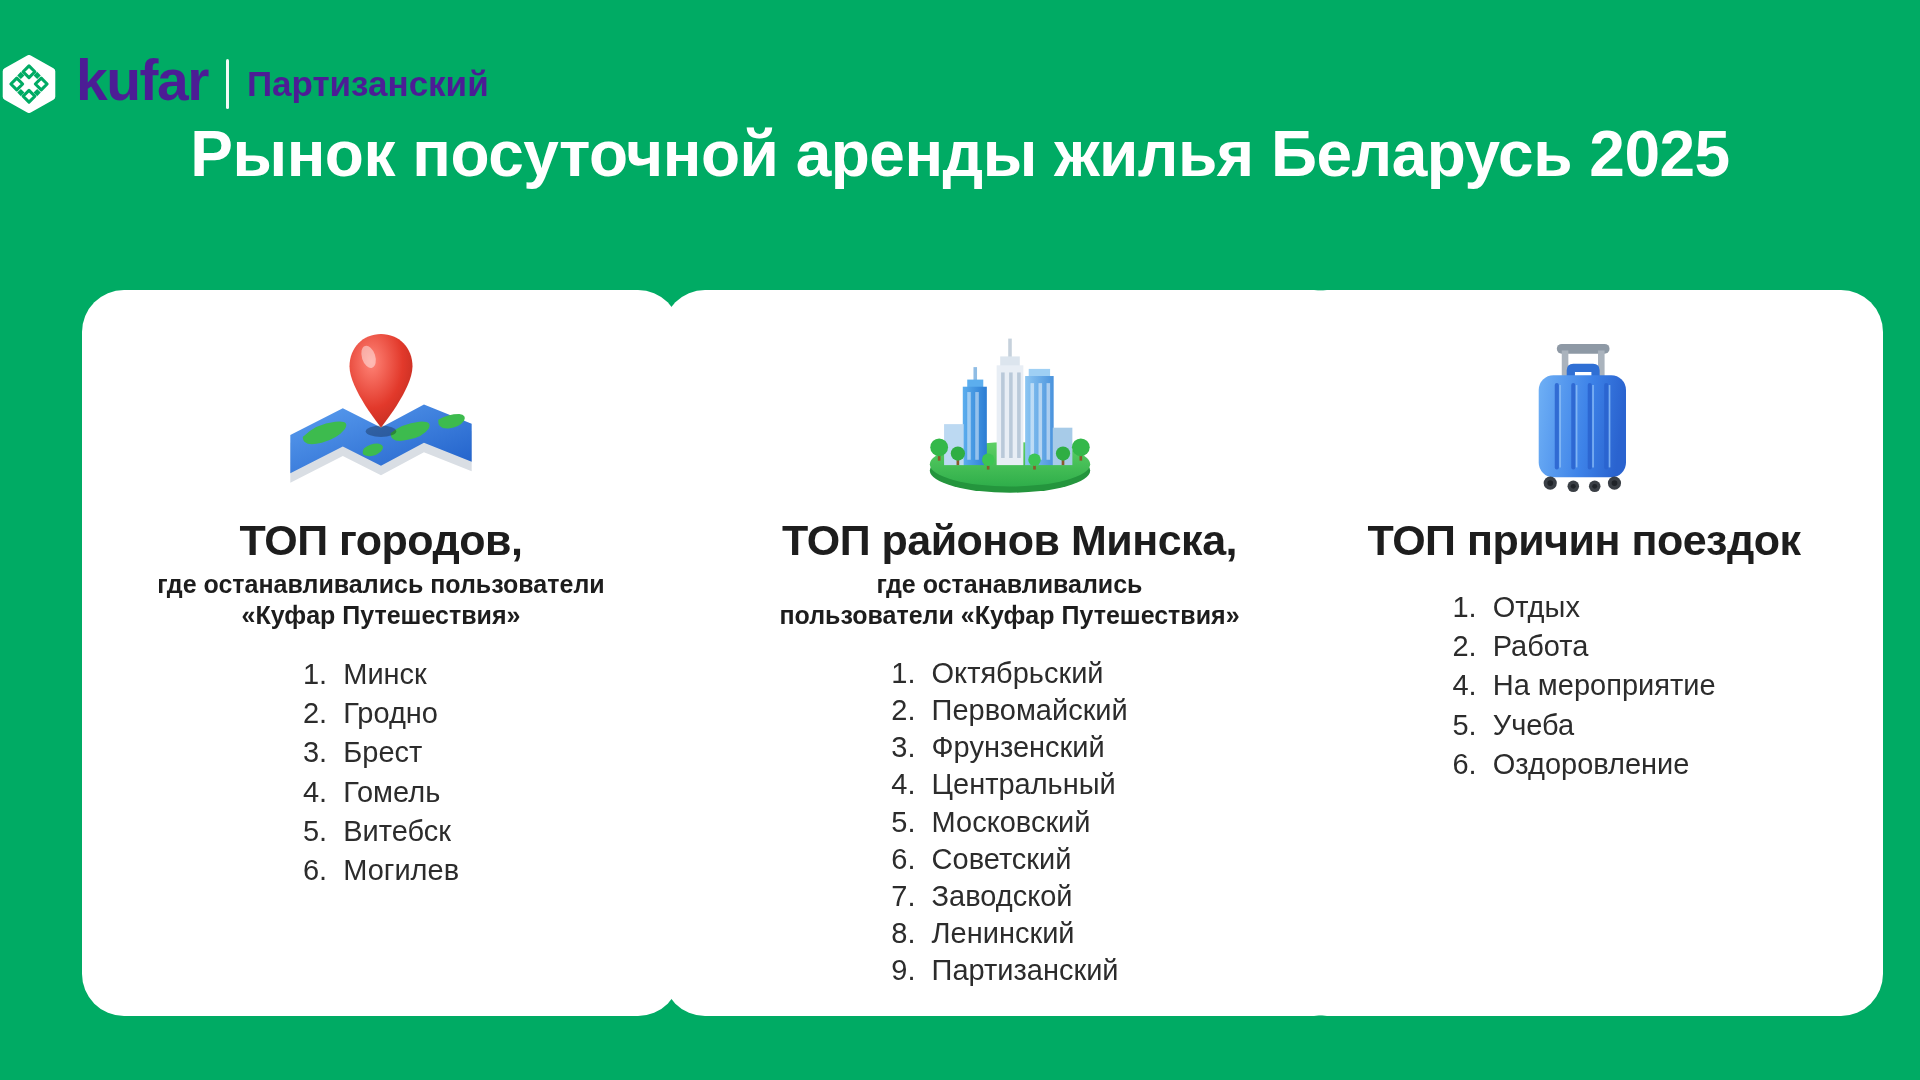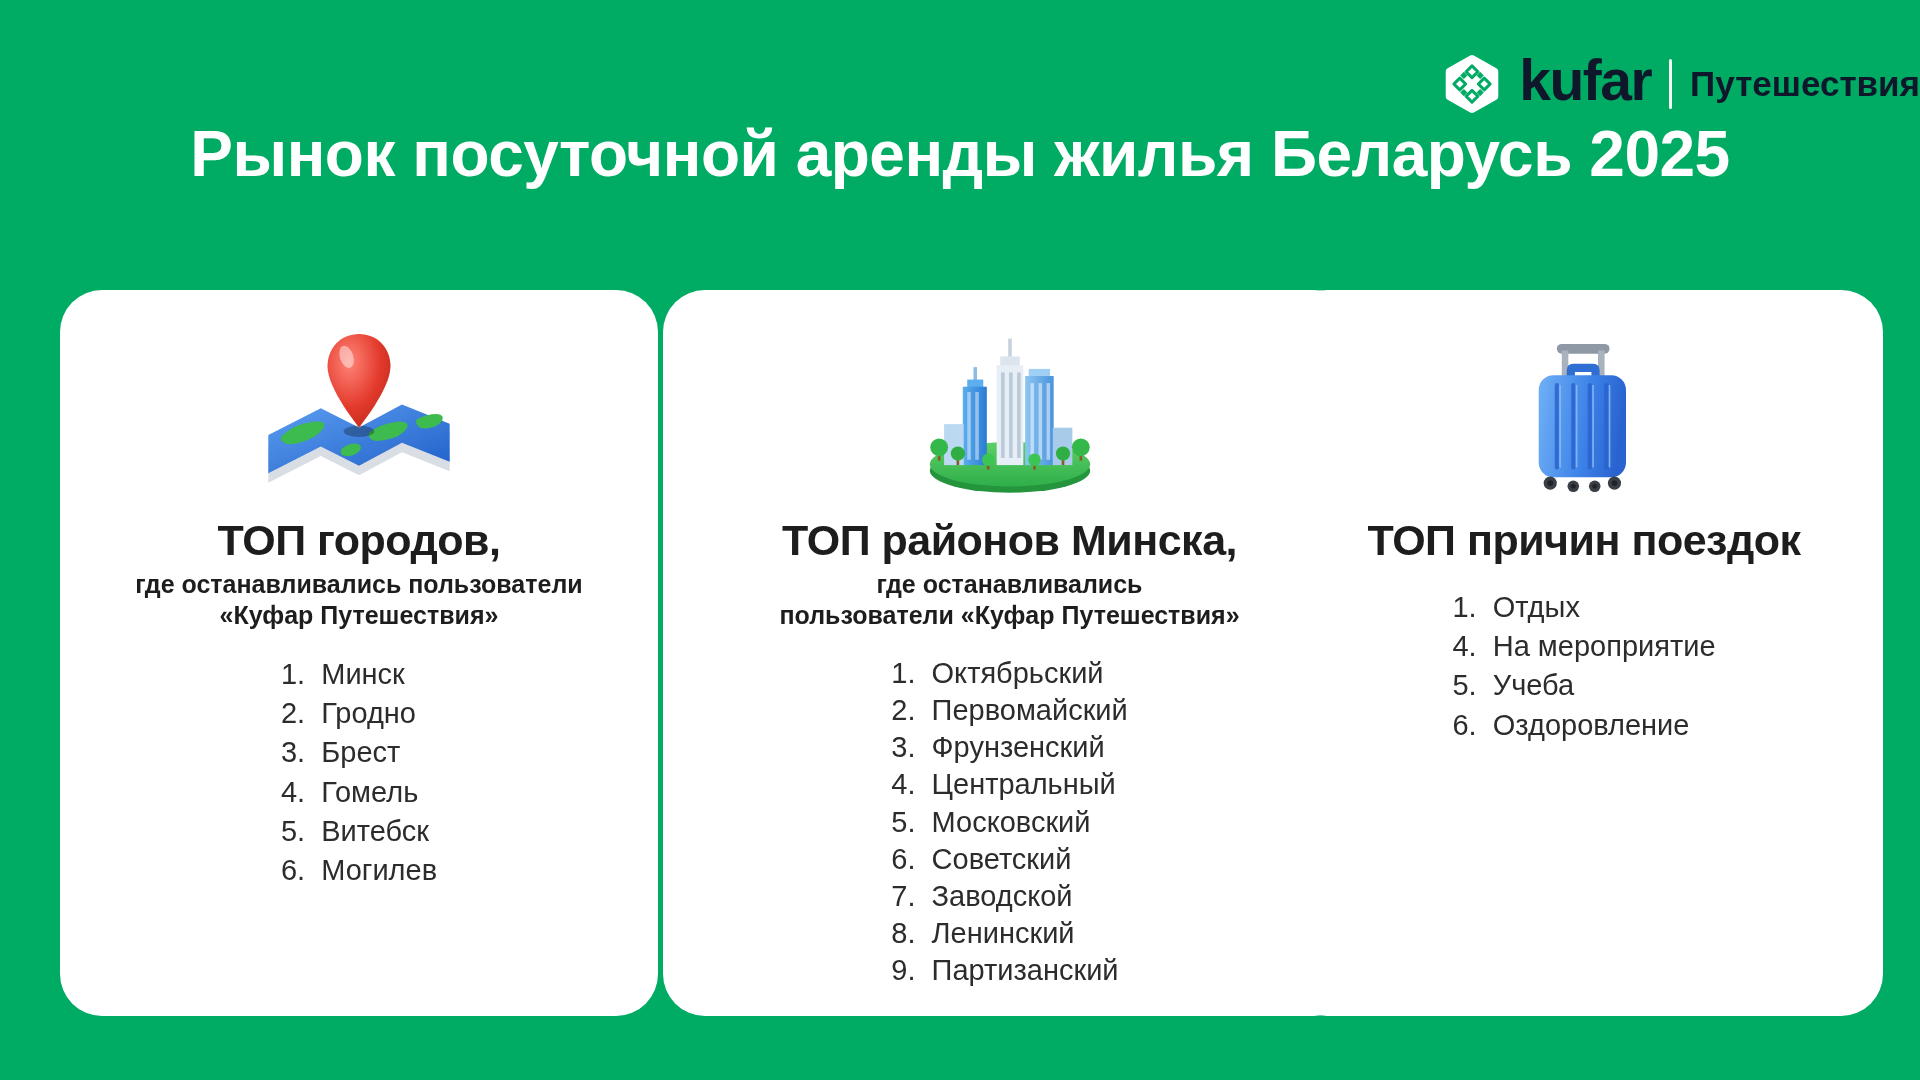--- a/index.html
+++ b/index.html
@@ -4,37 +4,37 @@
 <style>
   html,body{margin:0;padding:0}
   body{
     width:1920px;height:1080px;position:relative;overflow:hidden;
     background:var(--background,#00AB64);
     font-family:"Liberation Sans",sans-serif;
   }
   
   .logo-row{
     position:absolute;top:52px;left:0;width:100%;
-    display:flex;align-items:center;justify-content:flex-end;gap:18px;color:#0f172a;
+    display:flex;align-items:center;justify-content:flex-start;gap:18px;color:#4c1d95;
   }
   .hex-icon{width:58px;height:58px;display:block}
   .brand{font-size:57px;font-weight:800;letter-spacing:-1.5px;line-height:1;padding-bottom:6px}
   .logo-divider{width:3px;height:50px;background:#fff;border-radius:2px;opacity:.95}
   .product{font-size:35px;font-weight:700;letter-spacing:0}
   
   .page-title{
     position:absolute;top:116px;left:0;width:100%;text-align:center;
     color:var(--title-text,#fff);font-size:64px;font-weight:800;letter-spacing:-.5px;line-height:1.2;
   }
   
   .card{
     position:absolute;top:290px;height:726px;background:var(--card-bg,#fff);
     border-radius:42px;display:flex;flex-direction:column;align-items:center;box-sizing:border-box;
   }
-  #card-cities{left:60px;width:598px}
+  #card-cities{left:82px;width:598px}
   #card-districts{left:663px;width:693px}
   #card-reasons{left:1285px;width:598px}
   .card-icon{height:208px;margin-top:14px;display:flex;align-items:flex-end;justify-content:center}
   .card-title{
     font-size:43px;font-weight:800;color:var(--heading-text,#1d1d1d);
     line-height:1.12;margin-top:4px;text-align:center;letter-spacing:-.5px;
   }
   .card-subtitle{
     font-size:25px;font-weight:700;color:var(--heading-text,#1d1d1d);
     line-height:1.24;text-align:center;margin-top:5px;
@@ -59,21 +59,21 @@
     </g>
     <g fill="#00AB64">
       <polygon points="23,18.5 27,22.5 23,26.5 19,22.5"></polygon>
       <polygon points="41,18.5 45,22.5 41,26.5 37,22.5"></polygon>
       <polygon points="23,37.5 27,41.5 23,45.5 19,41.5"></polygon>
       <polygon points="41,37.5 45,41.5 41,45.5 37,41.5"></polygon>
     </g>
   </svg>
   <span class="brand">kufar</span>
   <span class="logo-divider"></span>
-  <span class="product">Путешествия</span>
+  <span class="product">Партизанский</span>
 </div>
 
 <div class="page-title">Рынок посуточной аренды жилья Беларусь 2025</div>
 
 <div class="card" id="card-cities">
   <div class="card-icon">
     <svg width="210" height="192" viewBox="0 0 220 200" aria-hidden="true">
       <defs>
         <linearGradient id="mapBlue" x1="0" y1="0" x2="1" y2="1">
           <stop offset="0" stop-color="#5c9ff0"></stop>
@@ -243,17 +243,18 @@
         <circle cx="44" cy="179" r="3.5"></circle>
           <circle cx="72" cy="183" r="3"></circle>
         <circle cx="98" cy="183" r="3"></circle>
           <circle cx="122" cy="179" r="3.5"></circle>
       </g>
     </svg>
   </div>
   <div class="card-title">ТОП причин поездок</div>
   <ol class="card-list">
       <li>1.&nbsp; Отдых</li>
+      <li>2.&nbsp; Работа</li>
       <li>4.&nbsp; На мероприятие</li>
       <li>5.&nbsp; Учеба</li>
       <li>6.&nbsp; Оздоровление</li>
     </ol>
 </div>
 
 </body></html>

